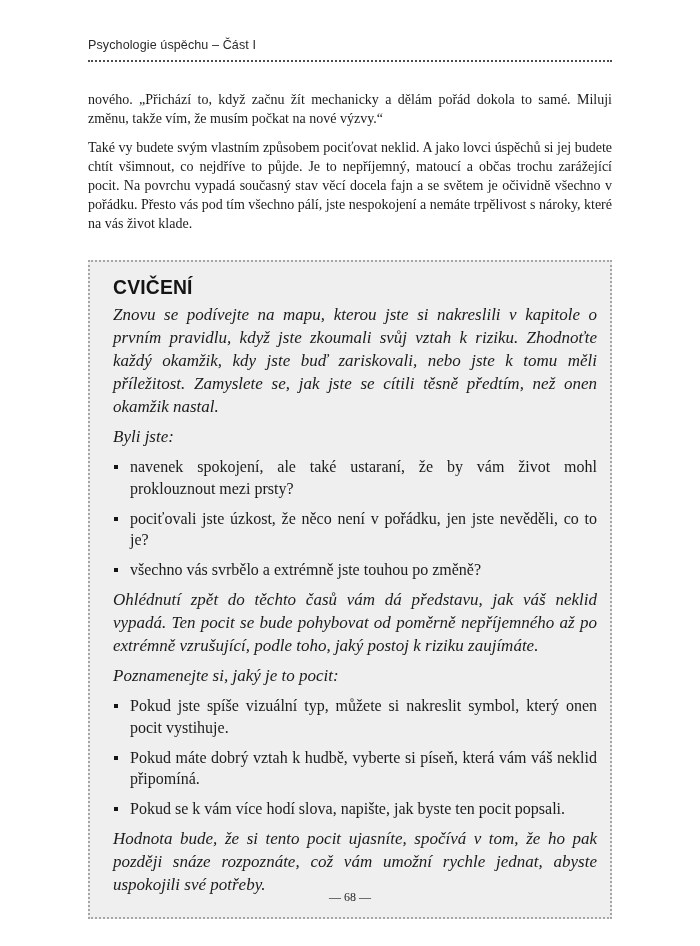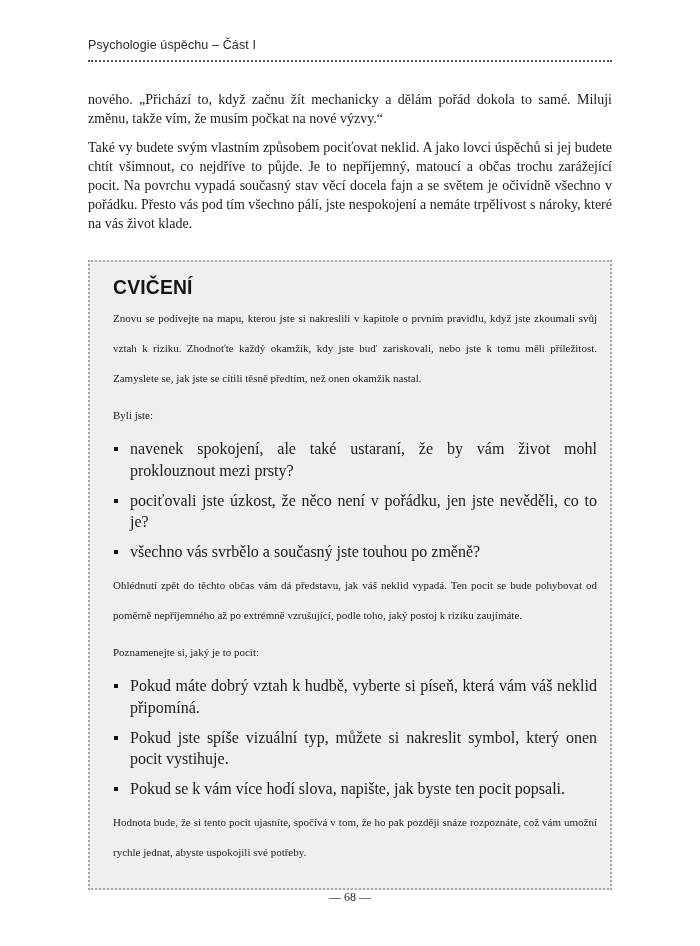--- a/index.html
+++ b/index.html
@@ -62,25 +62,26 @@
     font-weight:700;
     font-size:21px;
     line-height:24px;
     color:#141414;
     transform:scaleX(0.92);
     transform-origin:left center;
     letter-spacing:0.2px;
   }
   .exercise-box p{
     font-family:"Liberation Serif", serif;
-    font-size:11px;
-    line-height:30px;
+    font-size:17px;
+    line-height:23px;
     text-align:justify;
     color:var(--text);
     margin-top:7px;
+    font-style:italic;
   }
   .exercise-box p.after-title{
     margin-top:4px;
   }
   .exercise-box ul{
     list-style:none;
     margin-top:2px;
   }
   .exercise-box li{
     position:relative;
@@ -138,36 +139,36 @@
         <li>
           <span class="bullet"></span>
           <span>navenek spokojení, ale také ustaraní, že by vám život mohl proklouznout mezi prsty?</span>
         </li>
         <li>
           <span class="bullet"></span>
           <span>pociťovali jste úzkost, že něco není v pořádku, jen jste nevěděli, co to je?</span>
         </li>
         <li>
           <span class="bullet"></span>
-          <span>všechno vás svrbělo a současný jste touhou po změně?</span>
+          <span>všechno vás svrbělo a extrémně jste touhou po změně?</span>
         </li>
       </ul>
 
-      <p>Ohlédnutí zpět do těchto občas vám dá představu, jak váš neklid vypadá. Ten pocit se bude pohybovat od poměrně nepříjemného až po extrémně vzrušující, podle toho, jaký postoj k riziku zaujímáte.</p>
+      <p>Ohlédnutí zpět do těchto časů vám dá představu, jak váš neklid vypadá. Ten pocit se bude pohybovat od poměrně nepříjemného až po extrémně vzrušující, podle toho, jaký postoj k riziku zaujímáte.</p>
 
       <p>Poznamenejte si, jaký je to pocit:</p>
 
       <ul>
         <li>
           <span class="bullet"></span>
-          <span>Pokud máte dobrý vztah k hudbě, vyberte si píseň, která vám váš neklid připomíná.</span>
+          <span>Pokud jste spíše vizuální typ, můžete si nakreslit symbol, který onen pocit vystihuje.</span>
         </li>
         <li>
           <span class="bullet"></span>
-          <span>Pokud jste spíše vizuální typ, můžete si nakreslit symbol, který onen pocit vystihuje.</span>
+          <span>Pokud máte dobrý vztah k hudbě, vyberte si píseň, která vám váš neklid připomíná.</span>
         </li>
         <li>
           <span class="bullet"></span>
           <span>Pokud se k vám více hodí slova, napište, jak byste ten pocit popsali.</span>
         </li>
       </ul>
 
       <p>Hodnota bude, že si tento pocit ujasníte, spočívá v tom, že ho pak později snáze rozpoznáte, což vám umožní rychle jednat, abyste uspokojili své potřeby.</p>
     </section>
 

